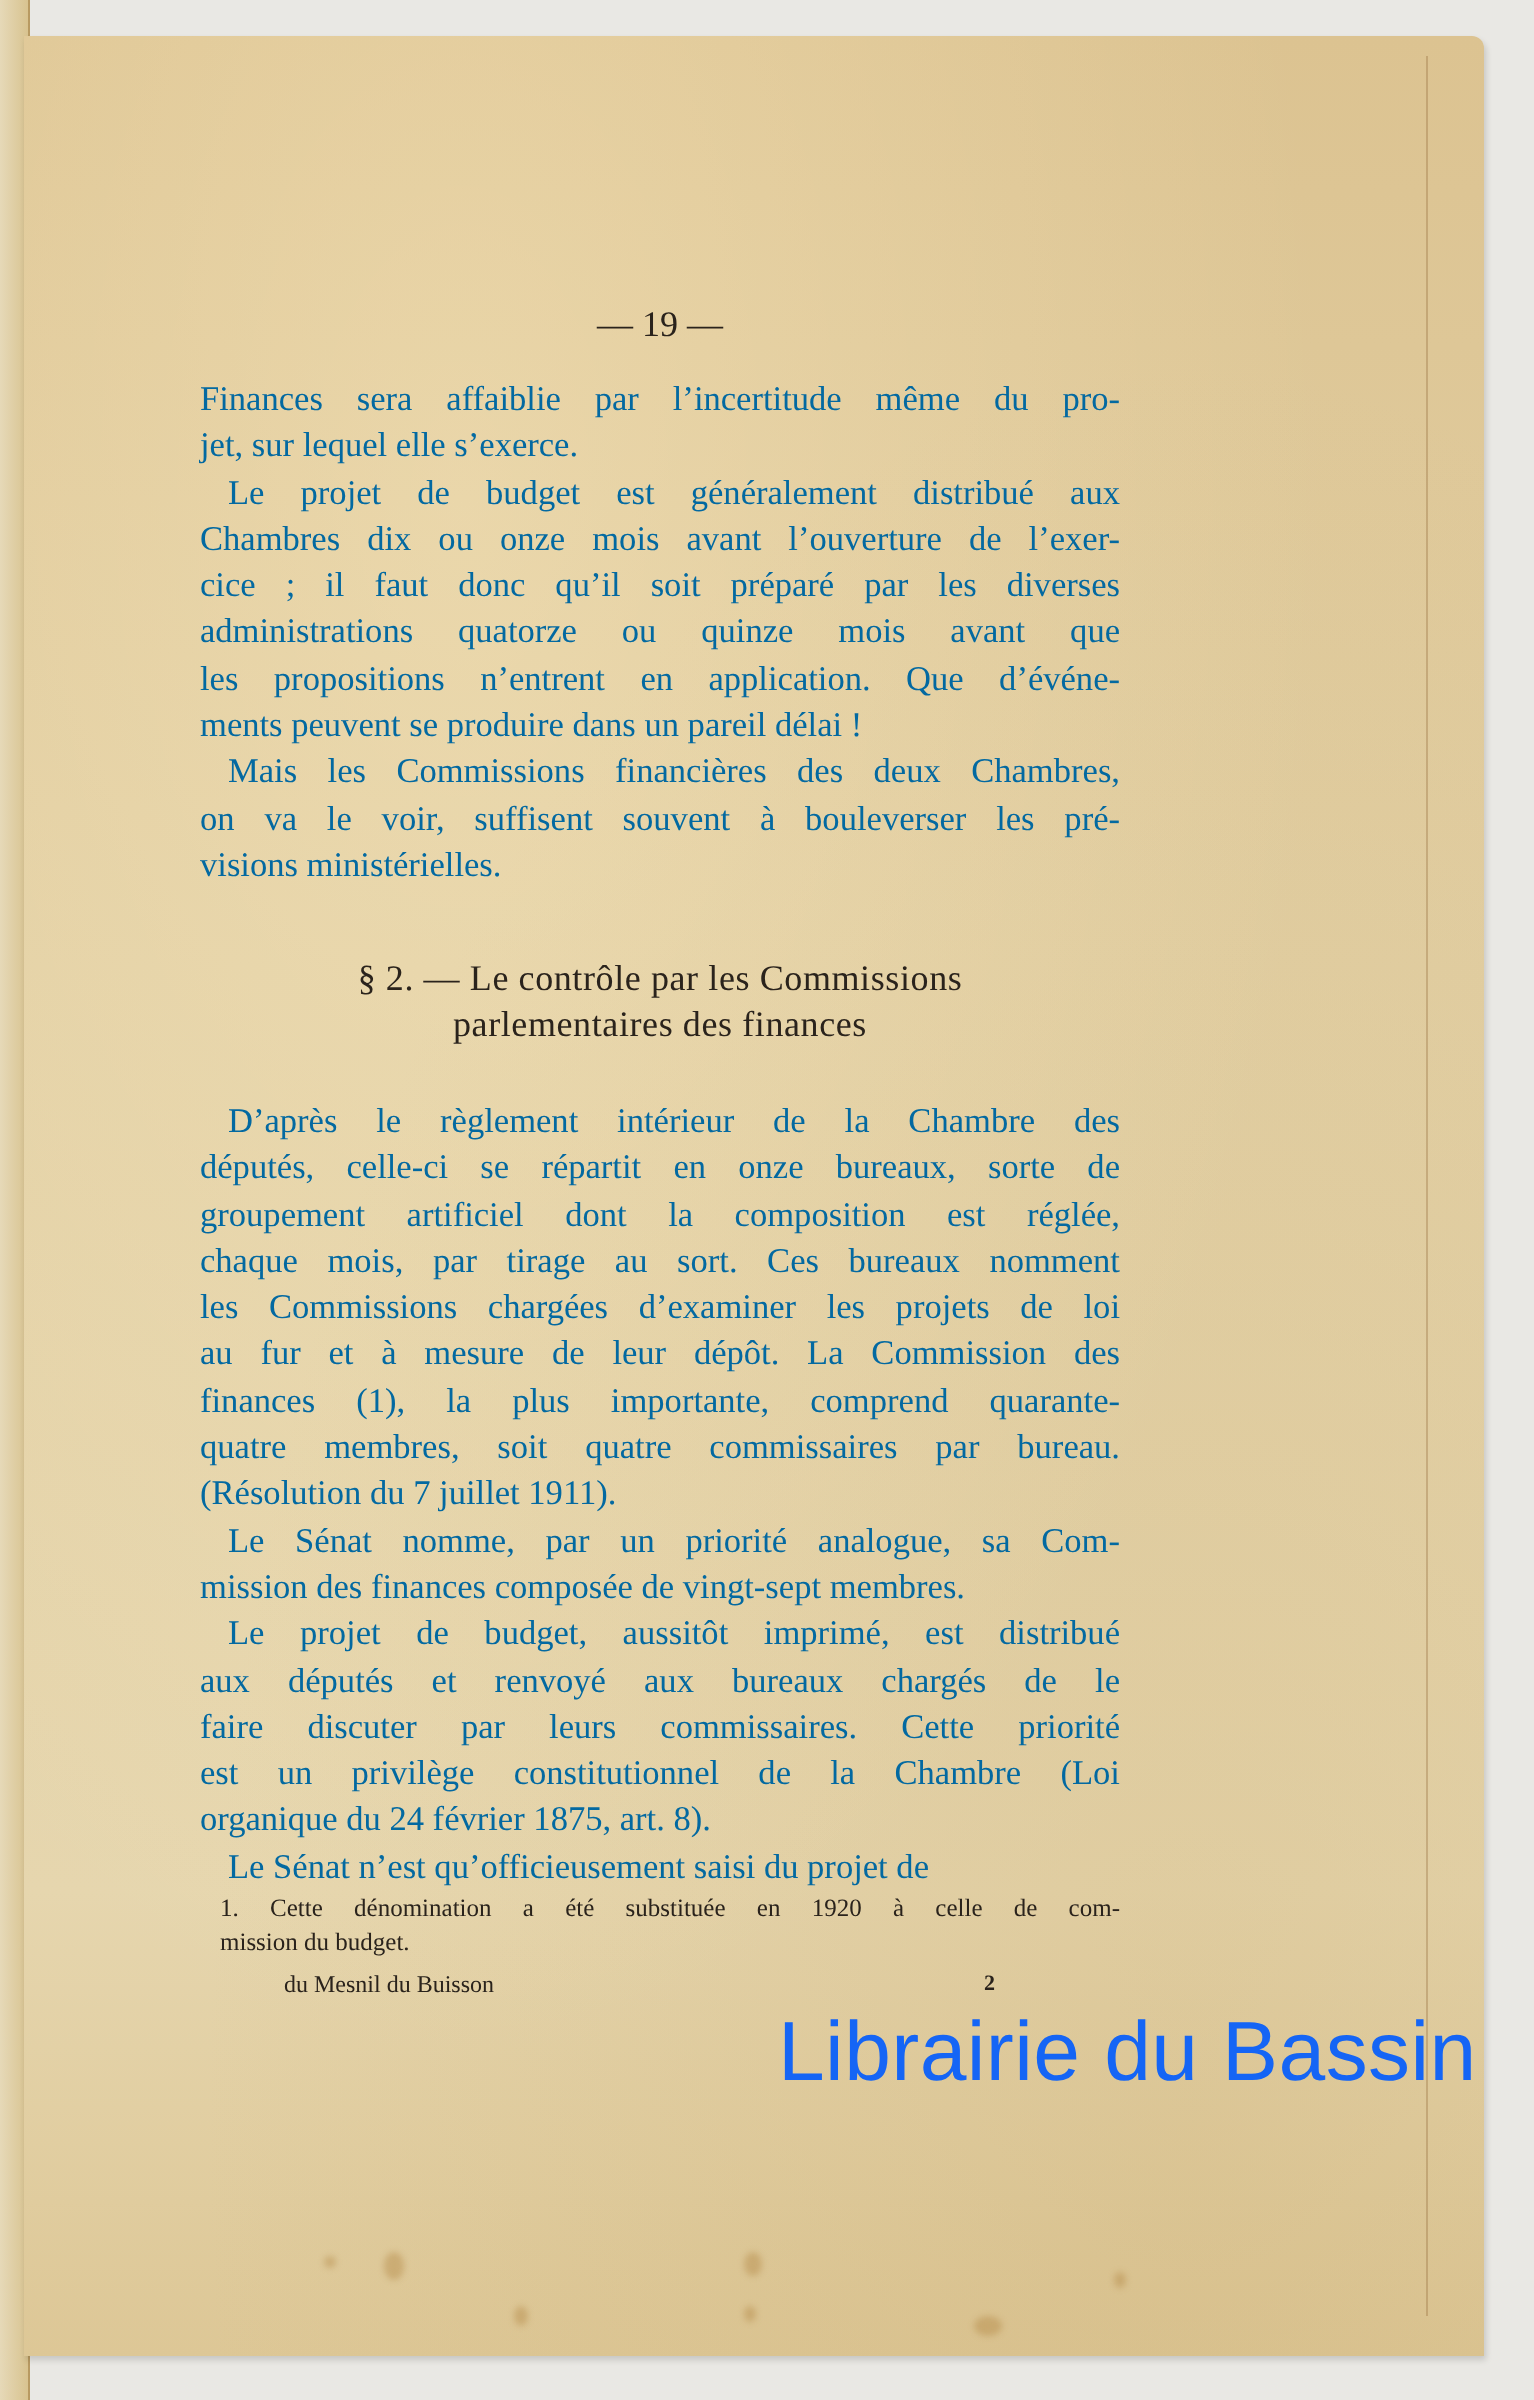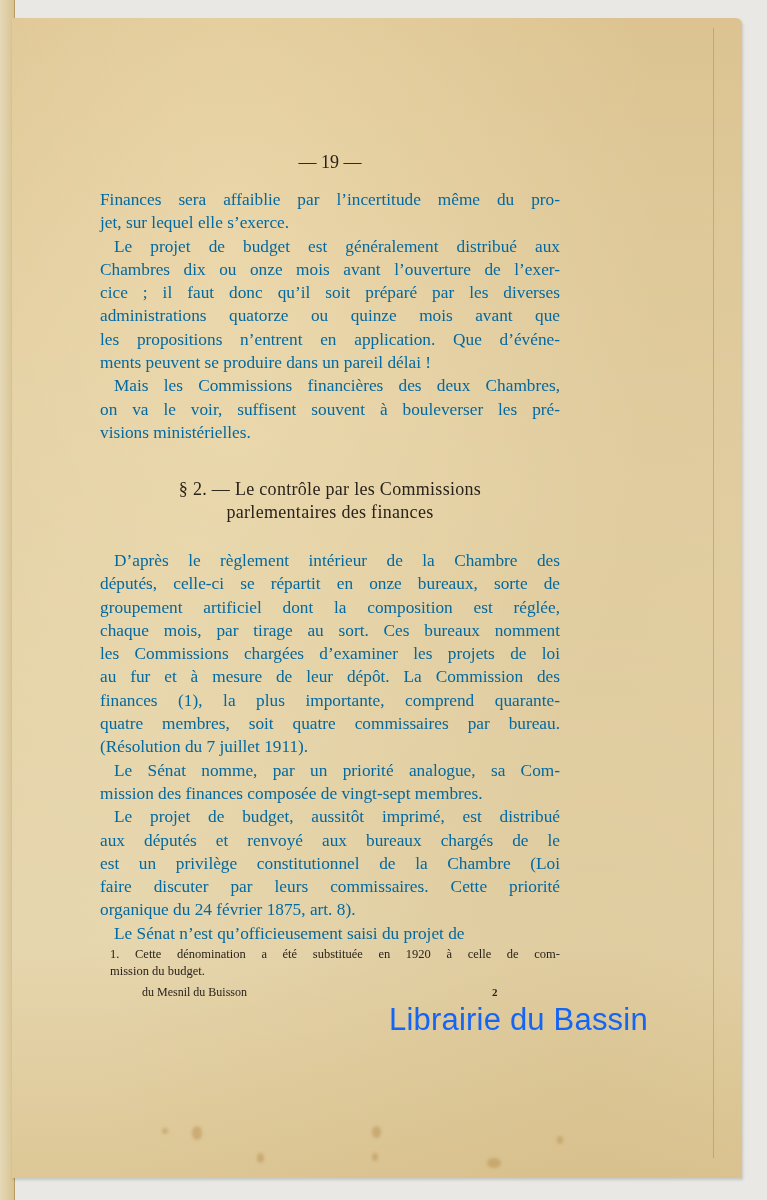--- a/index.html
+++ b/index.html
@@ -54,21 +54,21 @@
   .signature {
     position: absolute; top: 985px; left: 142px;
     font-family: "Liberation Serif", serif; font-size: 12px; color: #2a231c;
   }
   .signature-mark {
     position: absolute; top: 986px; left: 492px;
     font-family: "Liberation Serif", serif; font-size: 11px; color: #2a231c; font-weight: bold;
   }
   .watermark {
     position: absolute; top: 1002px; left: 389px;
-    font-family: "Liberation Sans", sans-serif; font-size: 31px; color: #1565f5;
+    font-family: "Liberation Sans", sans-serif; font-size: 42px; color: #1565f5;
     letter-spacing: 0.2px;
   }
   .spot { position: absolute; border-radius: 50%; background: rgba(170,120,50,0.35); filter: blur(1.5px); }
 </style>
 </head>
 <body>
 
 <div class="left-page"></div>
 
 <div class="page">
@@ -120,22 +120,22 @@
       <span class="line">quatre membres, soit quatre commissaires par bureau.</span>
       <span class="line last">(Résolution du 7 juillet 1911).</span>
     </div>
     <div class="p">
       <span class="line" style="text-indent: 14px;">Le Sénat nomme, par un priorité analogue, sa Com-</span>
       <span class="line last">mission des finances composée de vingt-sept membres.</span>
     </div>
     <div class="p">
       <span class="line" style="text-indent: 14px;">Le projet de budget, aussitôt imprimé, est distribué</span>
       <span class="line">aux députés et renvoyé aux bureaux chargés de le</span>
+      <span class="line">faire discuter par leurs commissaires. Cette priorité</span>
       <span class="line">est un privilège constitutionnel de la Chambre (Loi</span>
-      <span class="line">faire discuter par leurs commissaires. Cette priorité</span>
       <span class="line last">organique du 24 février 1875, art. 8).</span>
     </div>
     <div class="p">
       <span class="line last" style="text-indent: 14px;">Le Sénat n’est qu’officieusement saisi du projet de</span>
     </div>
   </div>
 
 <div class="footnote">
   <div class="line">1. Cette dénomination a été substituée en 1920 à celle de com-</div>
   <div>mission du budget.</div>

